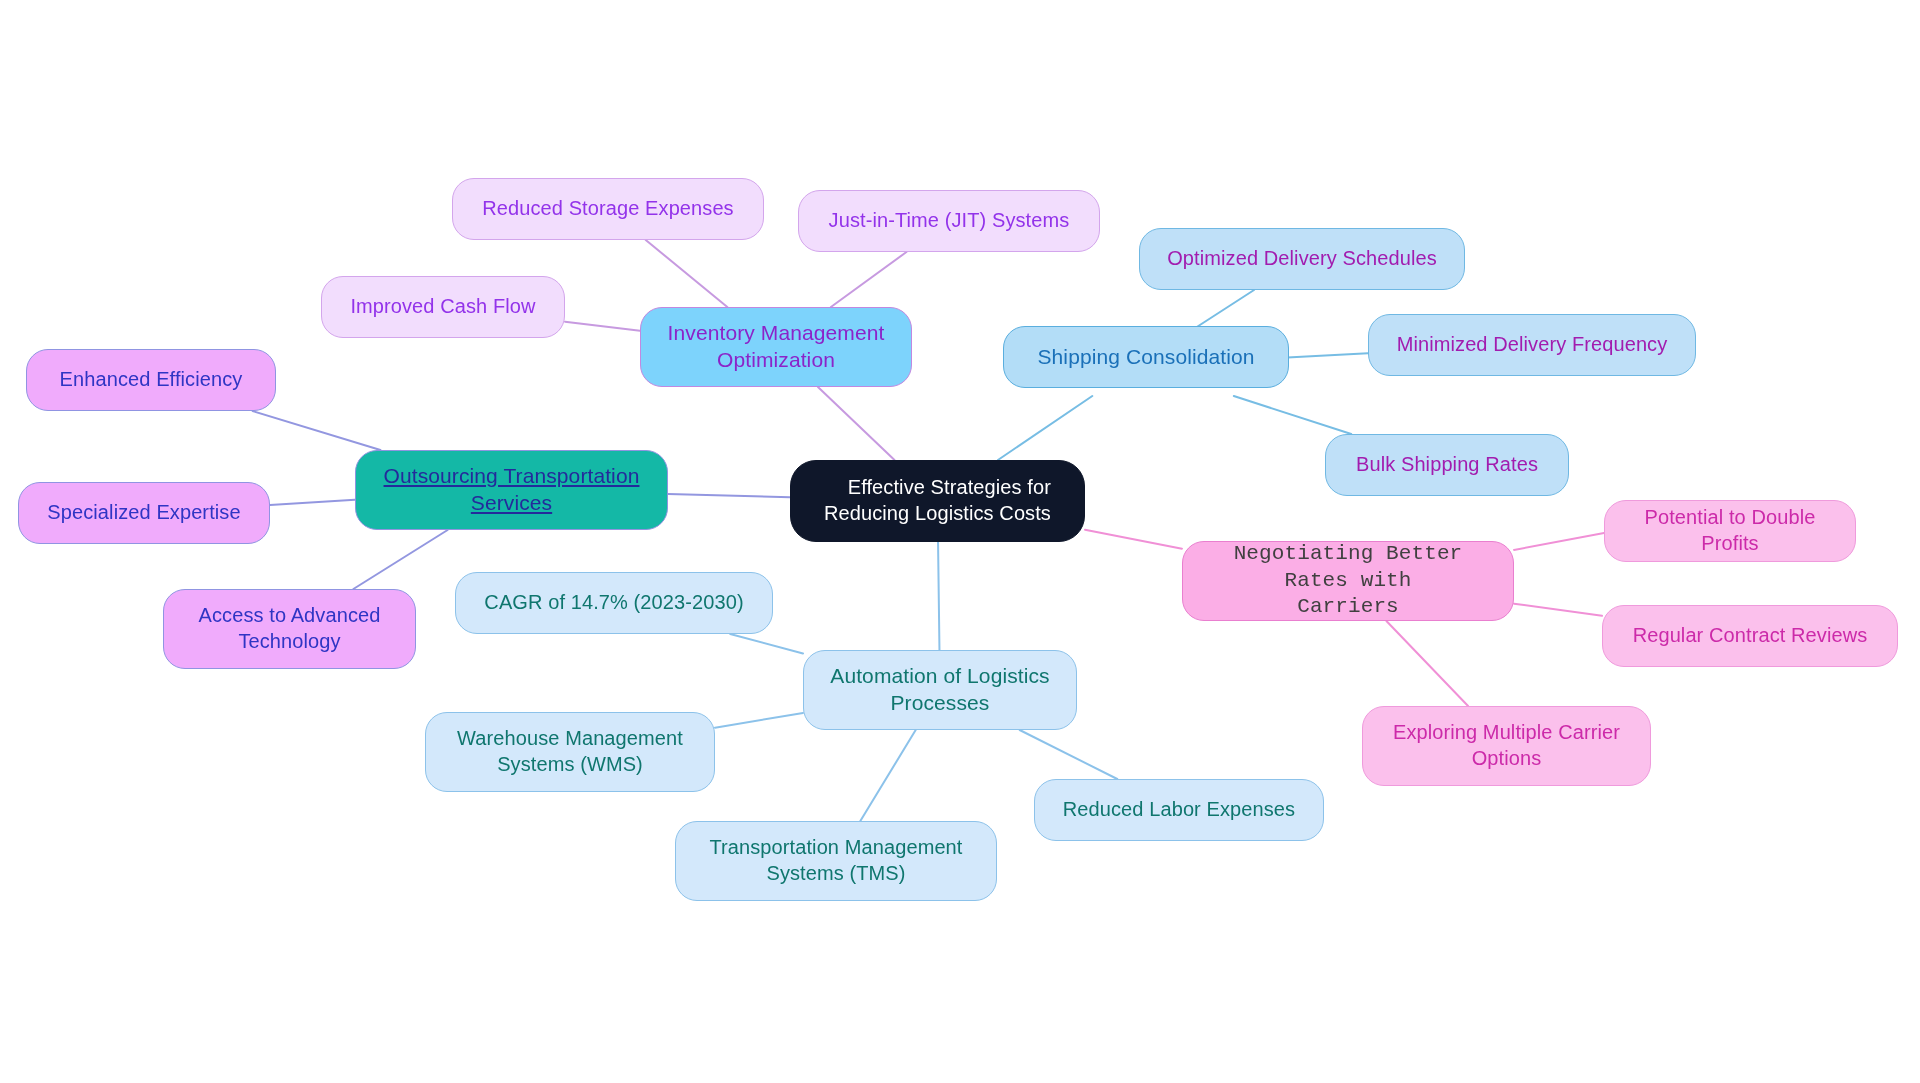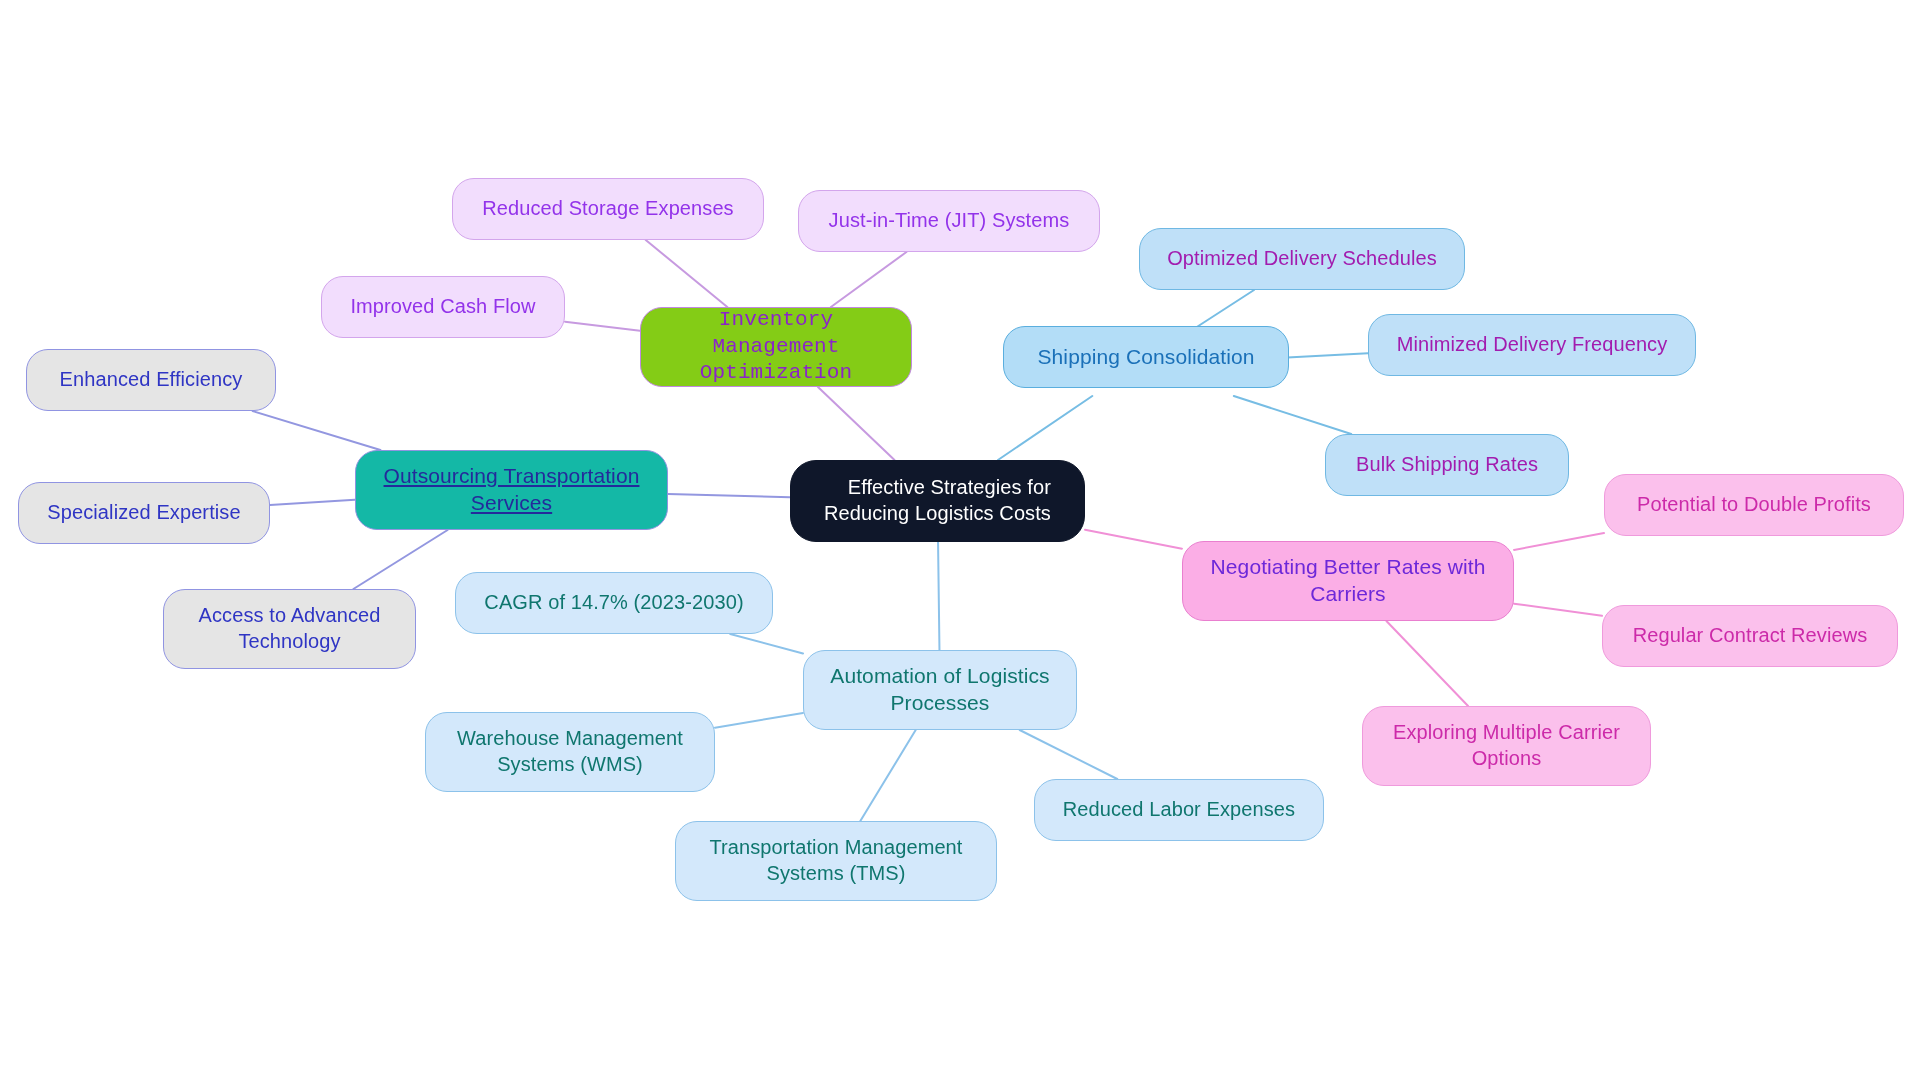--- a/index.html
+++ b/index.html
@@ -46,28 +46,28 @@
     border-width: 1px;
     font-size: 20px;
     color: #ffffff;
     background: #0f172a;
     border-color: #0f172a;
   }
   .node.lvl1 { font-size: 21px; }
   .node.lvl2 { font-size: 20px; }
 
   
-  .pal-violet  { background:#84cc16; border-color:#c188e0; color:#8b24c9;font-family:Liberation Mono, monospace; }
+  .pal-violet  { background:#7dd3fc; border-color:#c188e0; color:#8b24c9; }
   .pal-violet2 { background:#f2ddfd; border-color:#d3a5ec; color:#9333ea; }
   .pal-blue    { background:#b3ddf7; border-color:#5aaede; color:#1a70b8; }
   .pal-blue2   { background:#bfe0f8; border-color:#6fb8e3; color:#a21caf; }
   .pal-lblue   { background:#d3e8fb; border-color:#8cc2ea; color:#0f766e; }
   .pal-indigo  { background:#14b8a6; border-color:#8f93e0; color:#242a9b;text-decoration:underline; }
-  .pal-indigo2 { background:#e5e5e5; border-color:#9094e2; color:#2f35c4; }
-  .pal-pink    { background:#fbaee6; border-color:#e97fcf; color:#6d28d9; }
+  .pal-indigo2 { background:#f0abfc; border-color:#9094e2; color:#2f35c4; }
+  .pal-pink    { background:#fbaee6; border-color:#e97fcf; color:#404040;font-family:Liberation Mono, monospace; }
   .pal-pink2   { background:#fbc0ec; border-color:#ef9adc; color:#cc2aa9; }
 </style>
 </head>
 <body>
 
 <div id="canvas">
   <svg id="edge-layer" width="1920" height="1083" viewBox="0 0 1920 1083">
       <line x1="894.5032467532468" y1="460" x2="817.9480519480519" y2="387" stroke="#c79ae0" stroke-width="2" stroke-linecap="round"></line>
       <line x1="727.304347826087" y1="307" x2="645.7391304347826" y2="240" stroke="#c79ae0" stroke-width="2" stroke-linecap="round"></line>
       <line x1="640" y1="330.66366366366367" x2="565" y2="321.6546546546547" stroke="#c79ae0" stroke-width="2" stroke-linecap="round"></line>
@@ -97,21 +97,21 @@
 Optimization</div>
       <div class="node lvl2 pal-violet2" style="left: 452px; top: 178px; width: 312px; height: 62px;">Reduced Storage Expenses</div>
       <div class="node lvl2 pal-violet2" style="left: 321px; top: 276px; width: 244px; height: 62px;">Improved Cash Flow</div>
       <div class="node lvl2 pal-violet2" style="left: 798px; top: 190px; width: 302px; height: 62px;">Just-in-Time (JIT) Systems</div>
       <div class="node lvl1 pal-blue" style="left: 1003px; top: 326px; width: 286px; height: 62px;">Shipping Consolidation</div>
       <div class="node lvl2 pal-blue2" style="left: 1139px; top: 228px; width: 326px; height: 62px;">Optimized Delivery Schedules</div>
       <div class="node lvl2 pal-blue2" style="left: 1368px; top: 314px; width: 328px; height: 62px;">Minimized Delivery Frequency</div>
       <div class="node lvl2 pal-blue2" style="left: 1325px; top: 434px; width: 244px; height: 62px;">Bulk Shipping Rates</div>
       <div class="node lvl1 pal-pink" style="left: 1182px; top: 541px; width: 332px; height: 80px;">Negotiating Better Rates with
 Carriers</div>
-      <div class="node lvl2 pal-pink2" style="left: 1604px; top: 474px; width: 300px; height: 62px;">Potential to Double Profits</div>
+      <div class="node lvl2 pal-pink2" style="left: 1604px; top: 500px; width: 252px; height: 62px;">Potential to Double Profits</div>
       <div class="node lvl2 pal-pink2" style="left: 1602px; top: 605px; width: 296px; height: 62px;">Regular Contract Reviews</div>
       <div class="node lvl2 pal-pink2" style="left: 1362px; top: 706px; width: 289px; height: 80px;">Exploring Multiple Carrier
 Options</div>
       <div class="node lvl1 pal-lblue" style="left: 803px; top: 650px; width: 274px; height: 80px;">Automation of Logistics
 Processes</div>
       <div class="node lvl2 pal-lblue" style="left: 455px; top: 572px; width: 318px; height: 62px;">CAGR of 14.7% (2023-2030)</div>
       <div class="node lvl2 pal-lblue" style="left: 425px; top: 712px; width: 290px; height: 80px;">Warehouse Management
 Systems (WMS)</div>
       <div class="node lvl2 pal-lblue" style="left: 675px; top: 821px; width: 322px; height: 80px;">Transportation Management
 Systems (TMS)</div>

